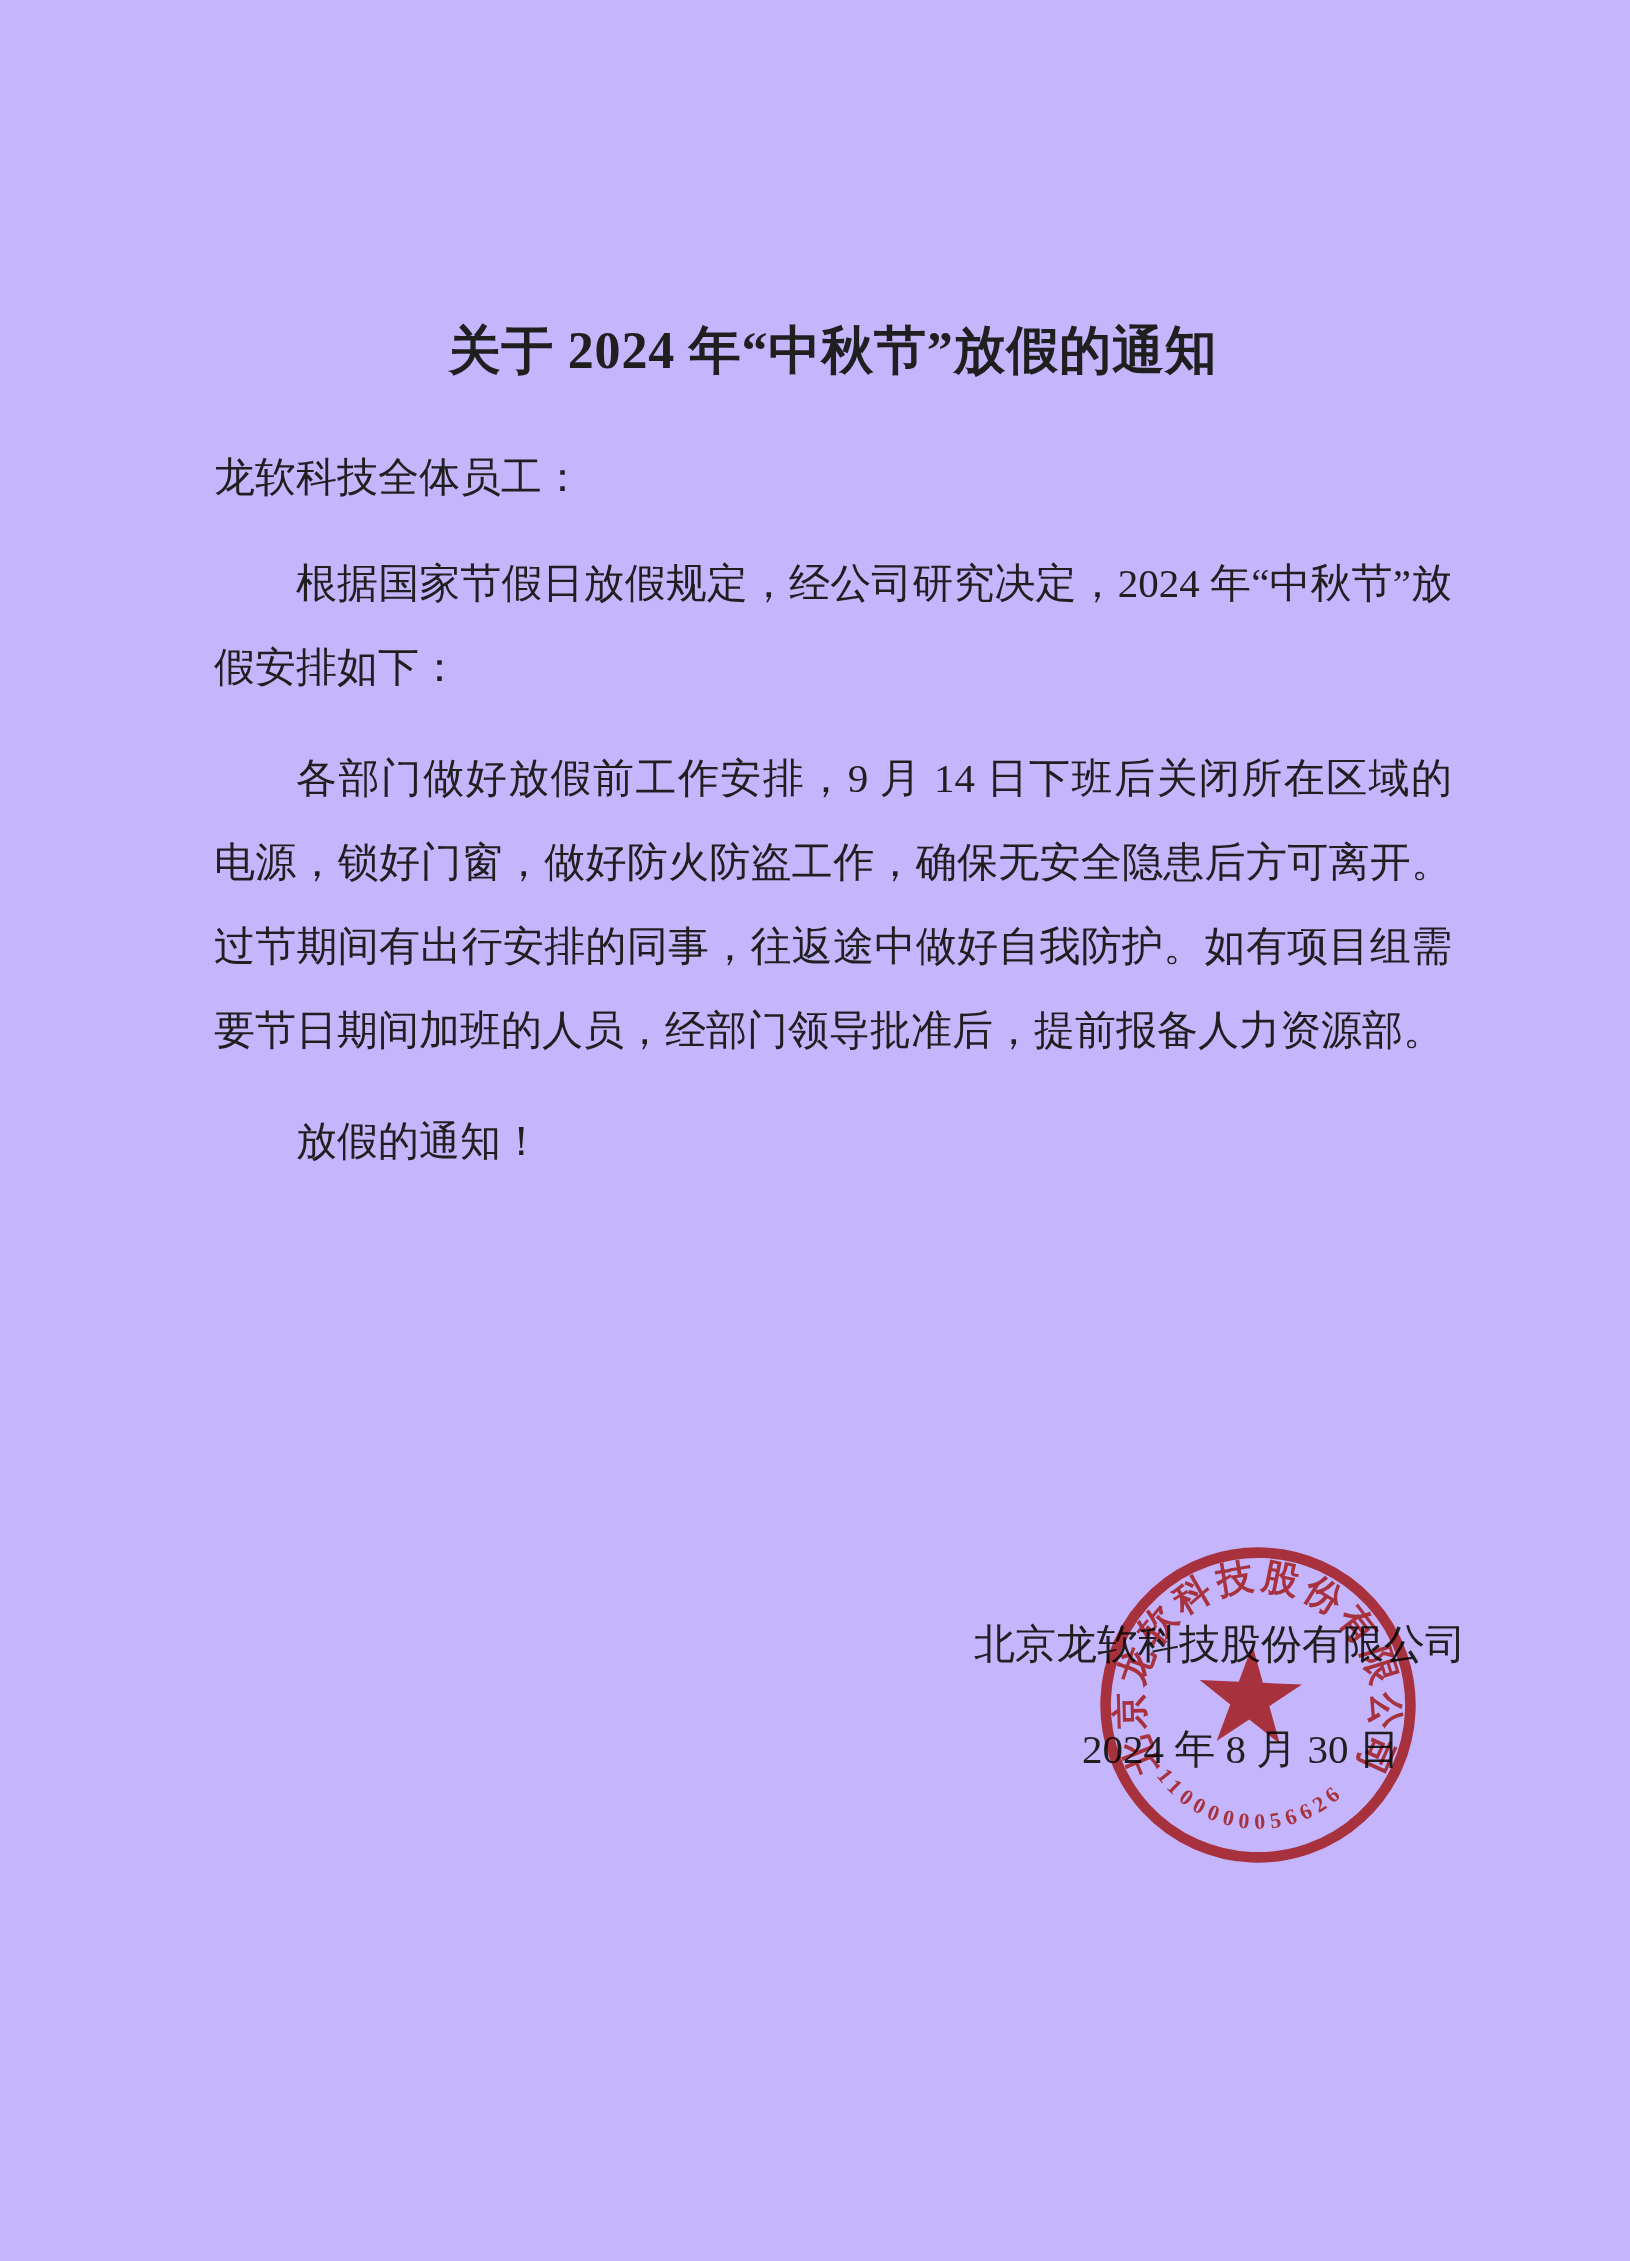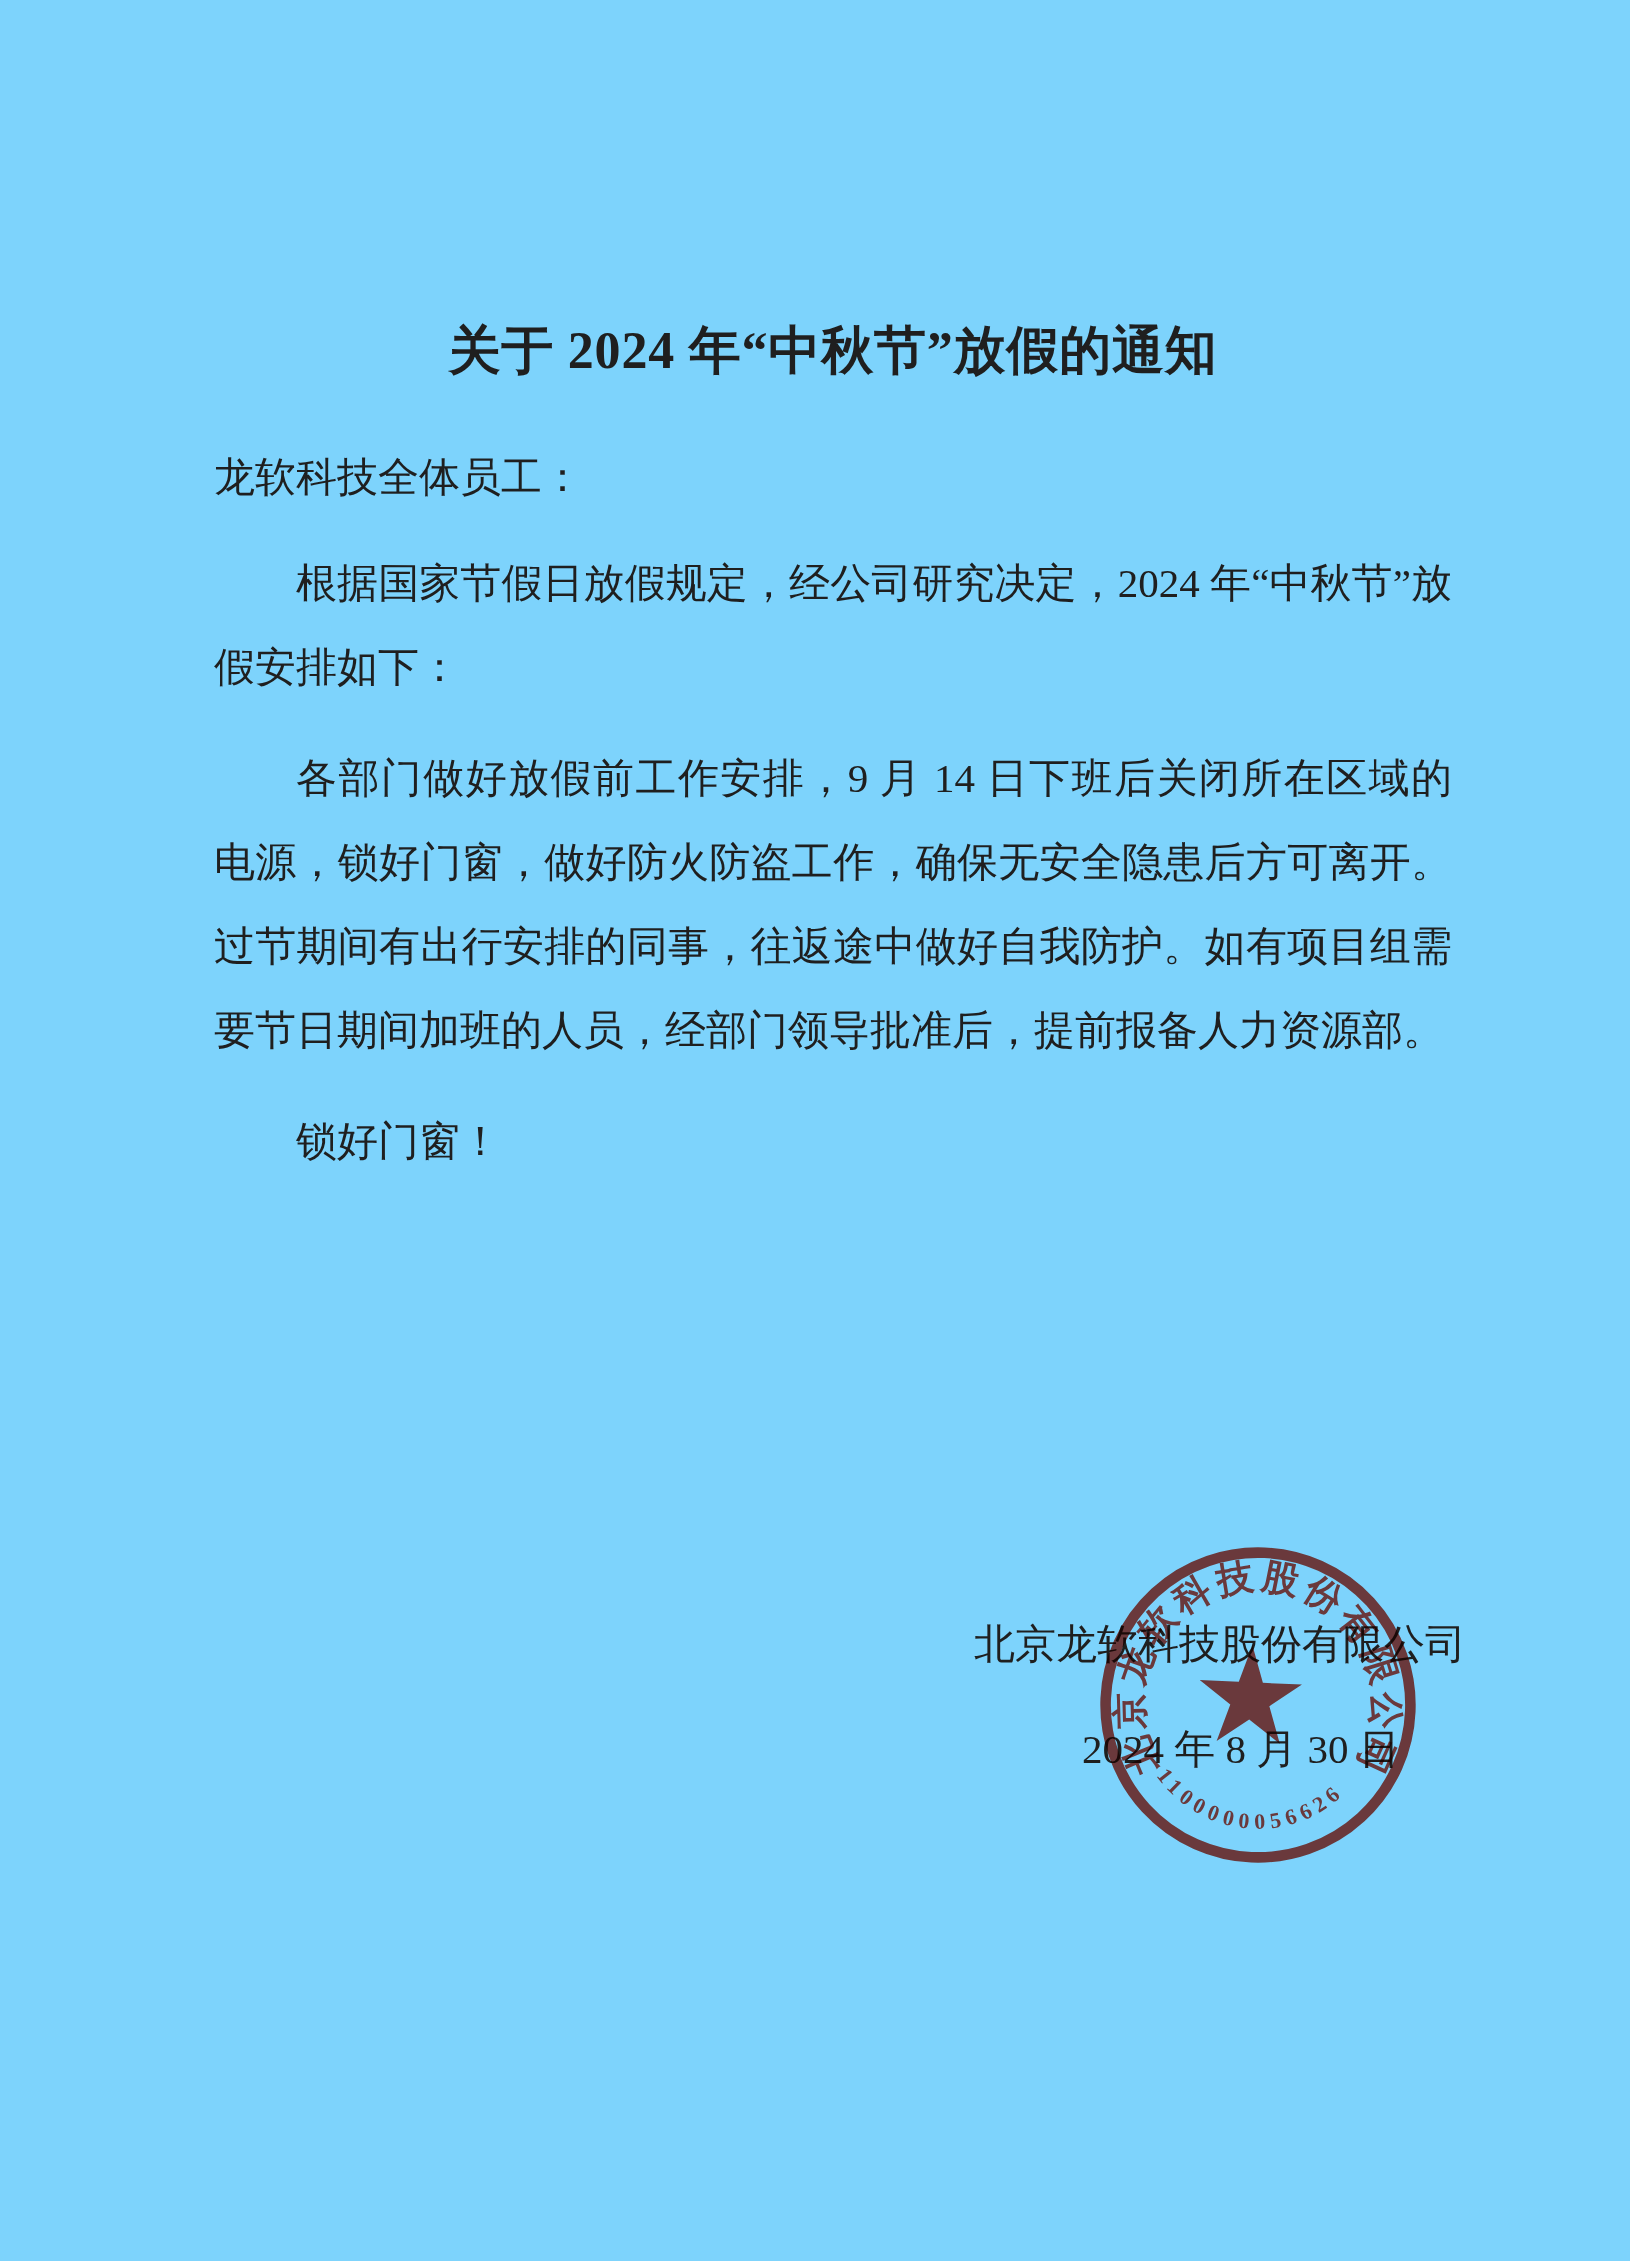--- a/index.html
+++ b/index.html
@@ -1,21 +1,21 @@
 <!DOCTYPE html>
 <html style="font-size:13px"><head>
 <meta charset="utf-8">
 <style>
   html, body { margin: 0; padding: 0; background: #e8e8e8; }
   .page {
     position: relative;
     width: 1631px;
     height: 2261px;
     margin: 0 auto;
-    background: #7dd3fc;
+    background: #c4b5fd;
     overflow: hidden;
     font-family: "Liberation Serif", "DejaVu Serif", serif;
     color: #1f1f1f;
   }
   .doc-title {
     position: absolute;
     top: 318px;
     left: 214px;
     width: 1238px;
     text-align: center;
@@ -83,21 +83,21 @@
 <body>
 
 <div class="page">
 
   <div class="doc-title">关于 2024 年“中秋节”放假的通知</div>
 
   <div class="body-block">
     <div class="salutation">龙软科技全体员工：</div>
     <div class="para">根据国家节假日放假规定，经公司研究决定，2024 年“中秋节”放假安排如下：</div>
     <div class="para">各部门做好放假前工作安排，9 月 14 日下班后关闭所在区域的电源，锁好门窗，做好防火防盗工作，确保无安全隐患后方可离开。过节期间有出行安排的同事，往返途中做好自我防护。如有项目组需要节日期间加班的人员，经部门领导批准后，提前报备人力资源部。</div>
-    <div class="conclusion">锁好门窗！</div>
+    <div class="conclusion">放假的通知！</div>
   </div>
 
   <div class="sig-company">北京龙软科技股份有限公司</div>
 
   <div class="sig-date">2024 年 8 月 30 日</div>
 
   <div class="seal">
     <svg viewBox="0 0 400 400" xmlns="http://www.w3.org/2000/svg">
       <defs>
         <path id="seal-arc-top" d="M 83.7 281.4 A 142 142 0 1 1 316.3 281.4" fill="none"></path>

